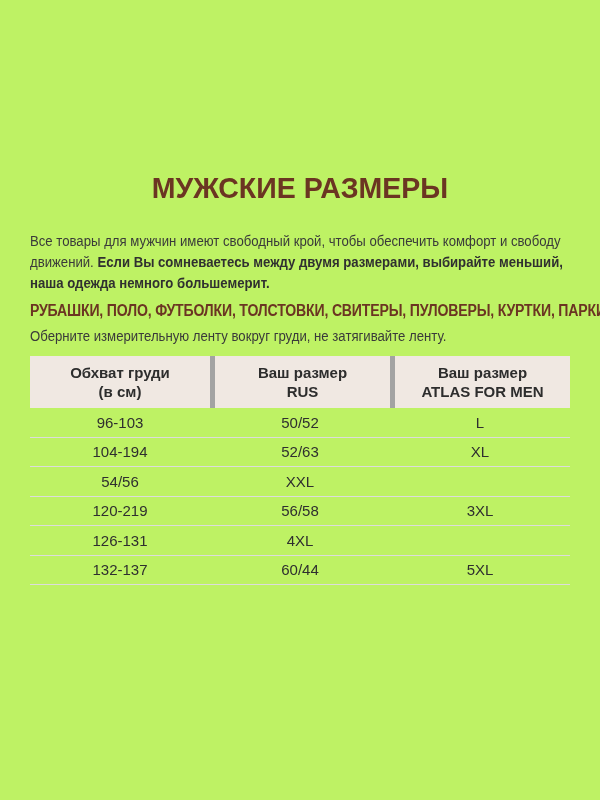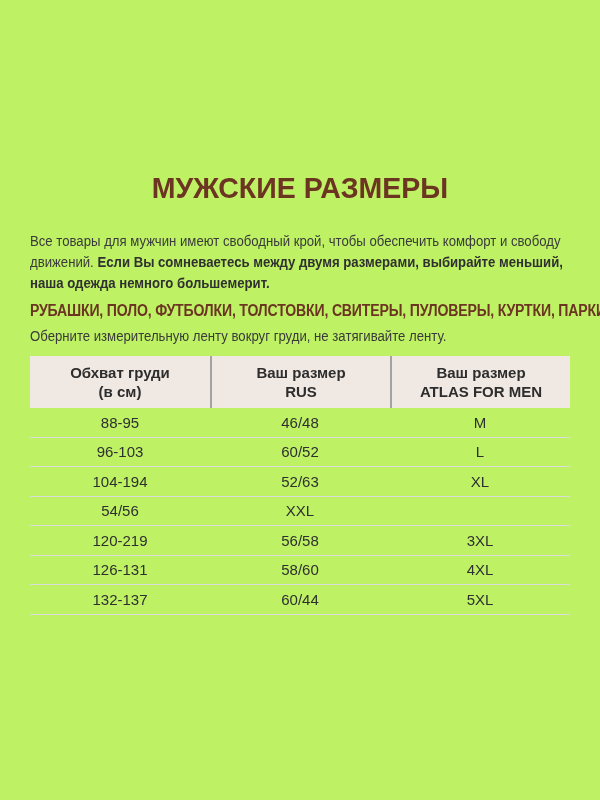--- a/index.html
+++ b/index.html
@@ -83,21 +83,21 @@
     display: flex;
     flex-direction: column;
     justify-content: center;
     align-items: center;
     text-align: center;
     font-weight: bold;
     font-size: 15px;
     line-height: 19px;
     color: #2d2d2d;
   }
-  .th + .th { border-left: 2px solid #a3a3a3; }
+  .th + .th { border-left: 5px solid #a3a3a3; }
   .tr {
     display: flex;
     height: 29.5px;
     align-items: center;
     border-bottom: 1px solid #dcdcdc;
   }
   .td {
     width: 180px;
     text-align: center;
     font-size: 15px;
@@ -127,46 +127,40 @@
           <div>Ваш размер</div>
           <div>RUS</div>
         </div>
         <div class="th">
           <div>Ваш размер</div>
           <div>ATLAS FOR MEN</div>
         </div>
       </div>
     <div class="tbody">
         <div class="tr">
-          <div class="td">88-95</div>
-          <div class="td">46/48</div>
-          <div class="td">M</div>
-        </div>
-        <div class="tr">
           <div class="td">96-103</div>
-          <div class="td">60/52</div>
+          <div class="td">50/52</div>
           <div class="td">L</div>
         </div>
         <div class="tr">
           <div class="td">104-194</div>
           <div class="td">52/63</div>
           <div class="td">XL</div>
         </div>
         <div class="tr">
           <div class="td">54/56</div>
           <div class="td">XXL</div>
         </div>
         <div class="tr">
           <div class="td">120-219</div>
           <div class="td">56/58</div>
           <div class="td">3XL</div>
         </div>
         <div class="tr">
           <div class="td">126-131</div>
-          <div class="td">58/60</div>
           <div class="td">4XL</div>
         </div>
         <div class="tr">
           <div class="td">132-137</div>
           <div class="td">60/44</div>
           <div class="td">5XL</div>
         </div>
       </div>
   </div>
 

